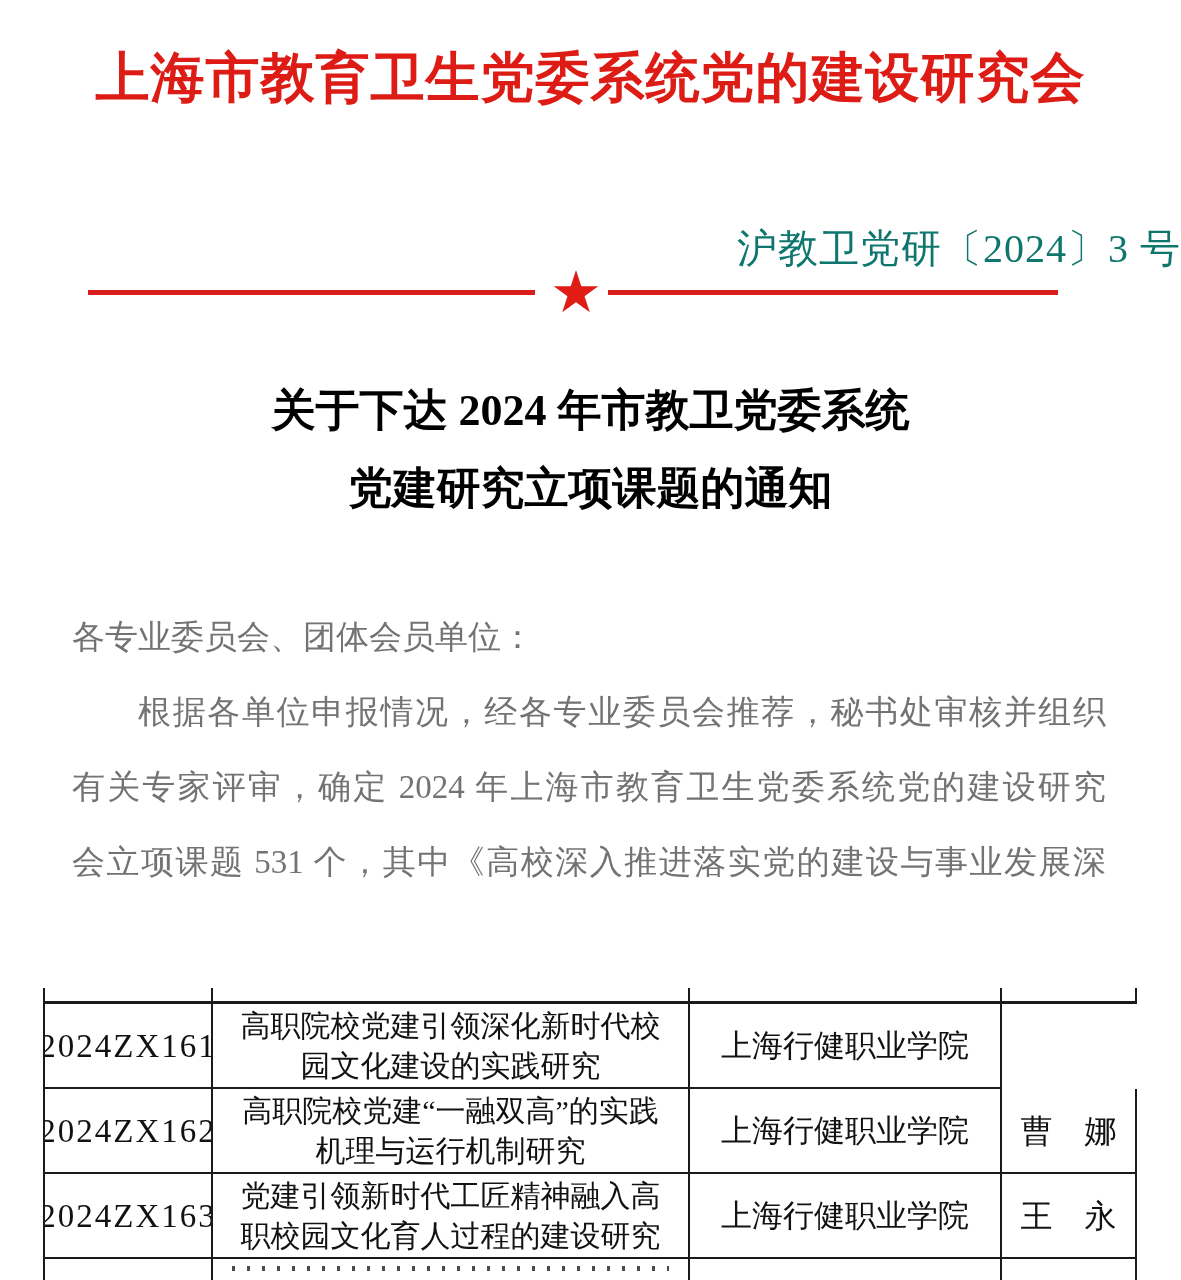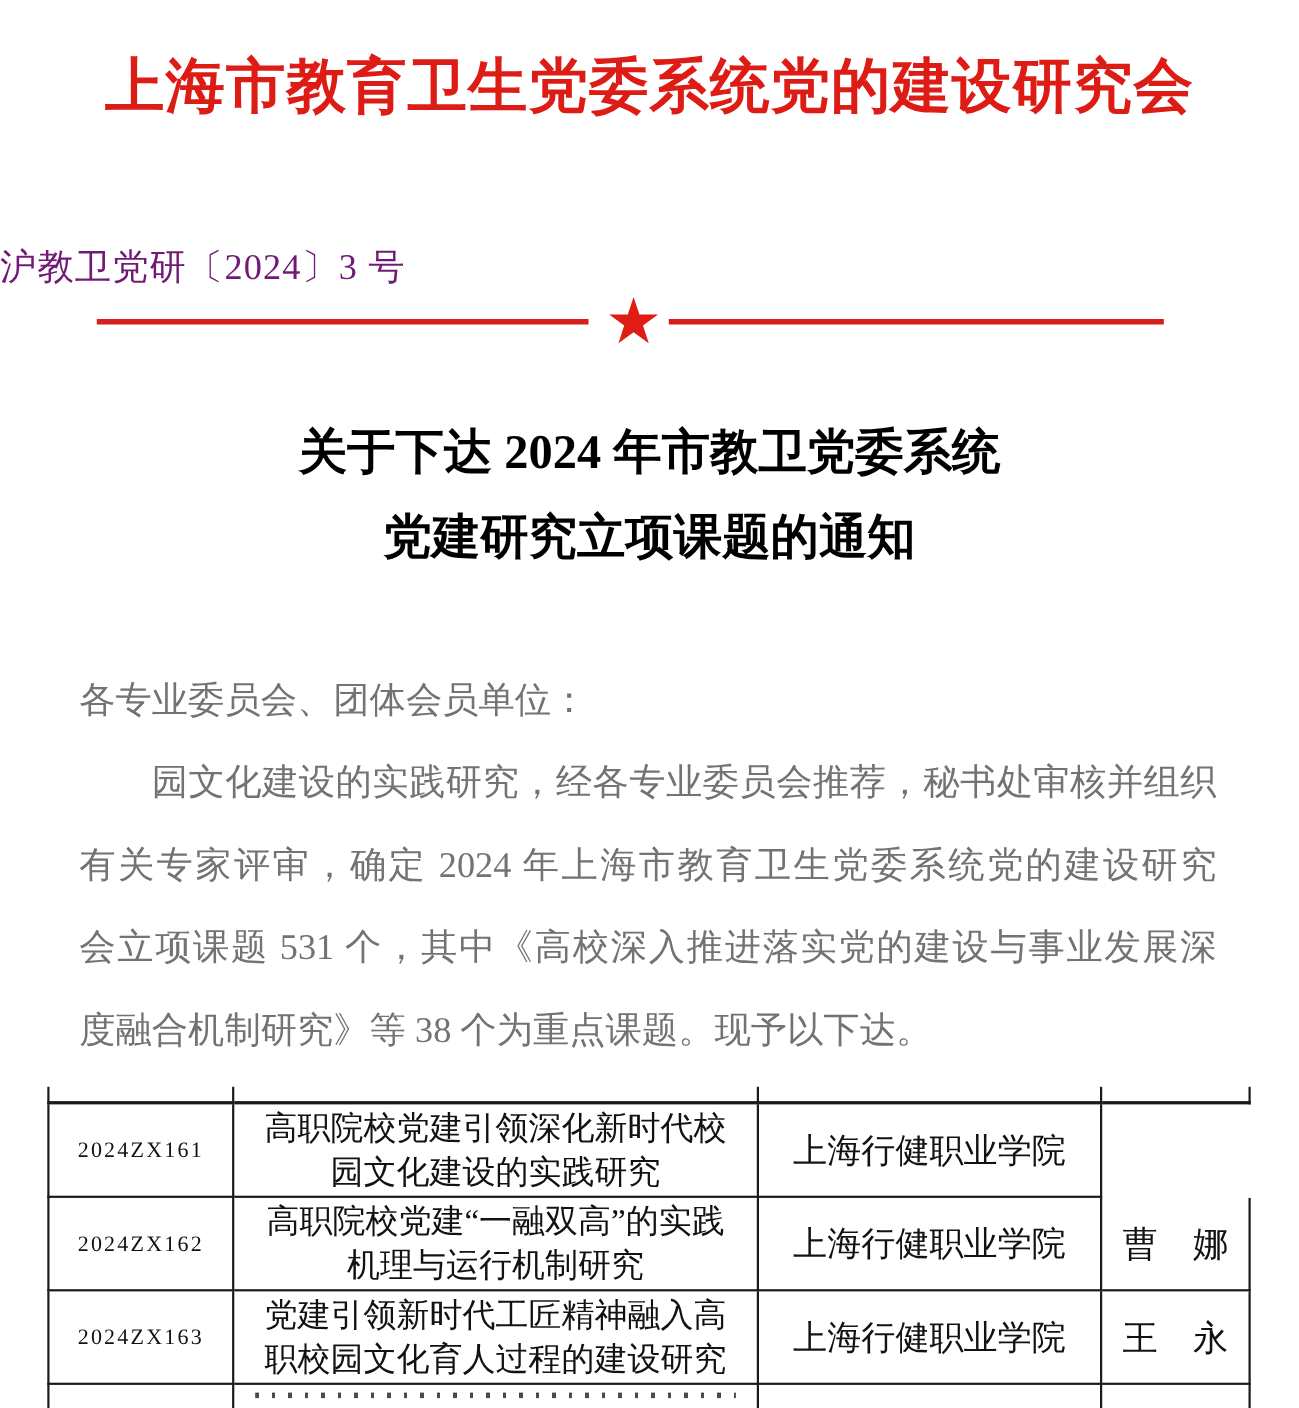--- a/index.html
+++ b/index.html
@@ -20,23 +20,23 @@
     text-align: center;
     font-size: 54px;
     font-weight: bold;
     color: #dd1c16;
     letter-spacing: 1px;
     white-space: nowrap;
   }
   .doc-number {
     position: absolute;
     top: 221px; left: 0; width: 100%;
-    text-align: left;
-    font-size: 33px;
-    color: #701a75;
+    text-align: right;
+    font-size: 40px;
+    color: #0f766e;
     letter-spacing: 1px;
   }
   .divider-seg {
     position: absolute;
     top: 290px;
     height: 5px;
     background: #d81e1a;
   }
   .divider-left { left: 88px; width: 447px; }
   .divider-right { left: 608px; width: 450px; }
@@ -91,21 +91,21 @@
     font-size: 31px;
     line-height: 40px;
     color: #121212;
     overflow: hidden;
   }
   .t-cell.first { border-left: 2px solid #1a1a1a; }
   .row-sliver { height: 16px; }
   .row-sliver .t-cell { border-bottom-width: 3px; }
   .row-main { height: 85px; }
   .cell-title { white-space: pre-line; font-size: 30px; }
-  .cell-id { letter-spacing: 2px; font-size: 20px; text-align: right; }
+  .cell-id { letter-spacing: 2px; font-size: 33px; text-align: right; }
   .cell-leader { font-size: 32px; }
   .row-clip { height: 40px; }
   .row-clip .t-cell { border-bottom: none; justify-content: flex-start; }
   .clipped-text-marks {
     margin-top: 7px;
     width: 92%;
     height: 5px;
     background: repeating-linear-gradient(90deg, #2a2a2a 0 3px, transparent 3px 15px);
     opacity: 0.85;
   }
@@ -123,24 +123,23 @@
   <div class="divider-seg divider-right"></div>
   <div class="divider-star">★</div>
 
   <div class="notice-title">
     <div>关于下达 2024 年市教卫党委系统</div>
     <div>党建研究立项课题的通知</div>
   </div>
 
   <div class="body-text">
     <div class="para-line">各专业委员会、团体会员单位：</div>
-    <div class="para-line justified indented">园文化建设的实践研究，经各专业委员会推荐，秘书处审核并组织</div>
+    <div class="para-line justified indented">根据各单位申报情况，经各专业委员会推荐，秘书处审核并组织</div>
     <div class="para-line justified">有关专家评审，确定 2024 年上海市教育卫生党委系统党的建设研究</div>
     <div class="para-line justified">会立项课题 531 个，其中《高校深入推进落实党的建设与事业发展深</div>
-    <div class="para-line">度融合机制研究》等 38 个为重点课题。现予以下达。</div>
   </div>
 
   <div class="projects-table">
 
     <div class="t-row row-sliver">
       <div class="t-cell first"></div>
       <div class="t-cell"></div>
       <div class="t-cell"></div>
       <div class="t-cell"></div>
     </div>

